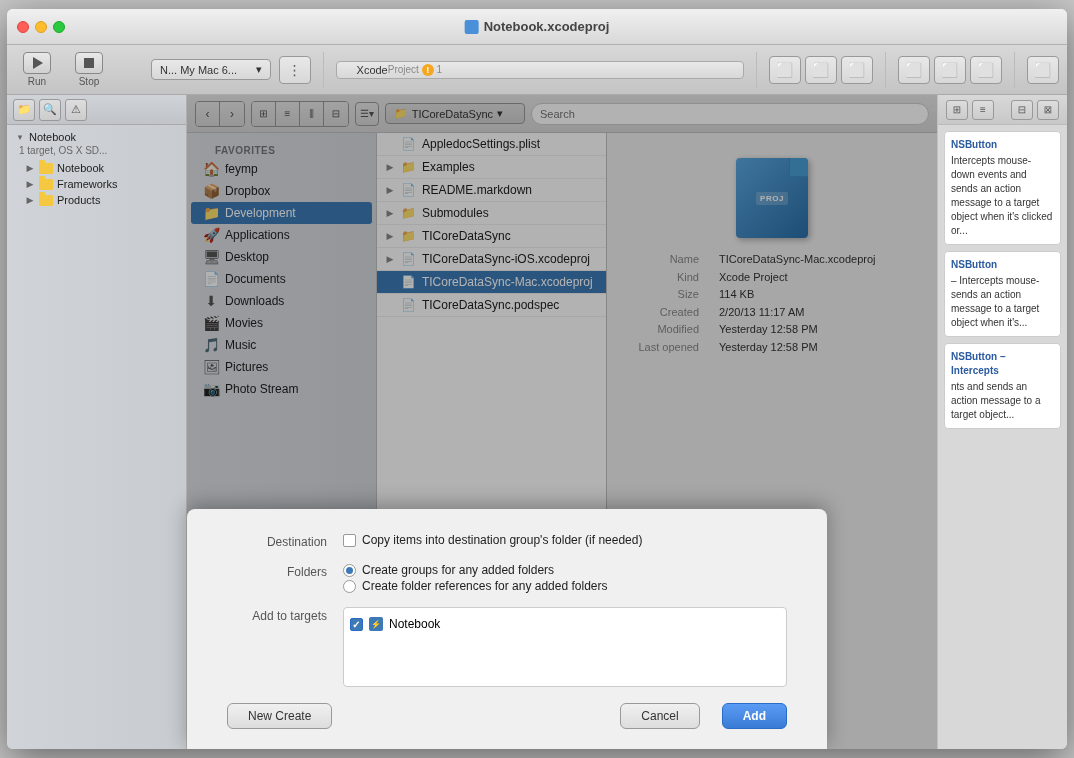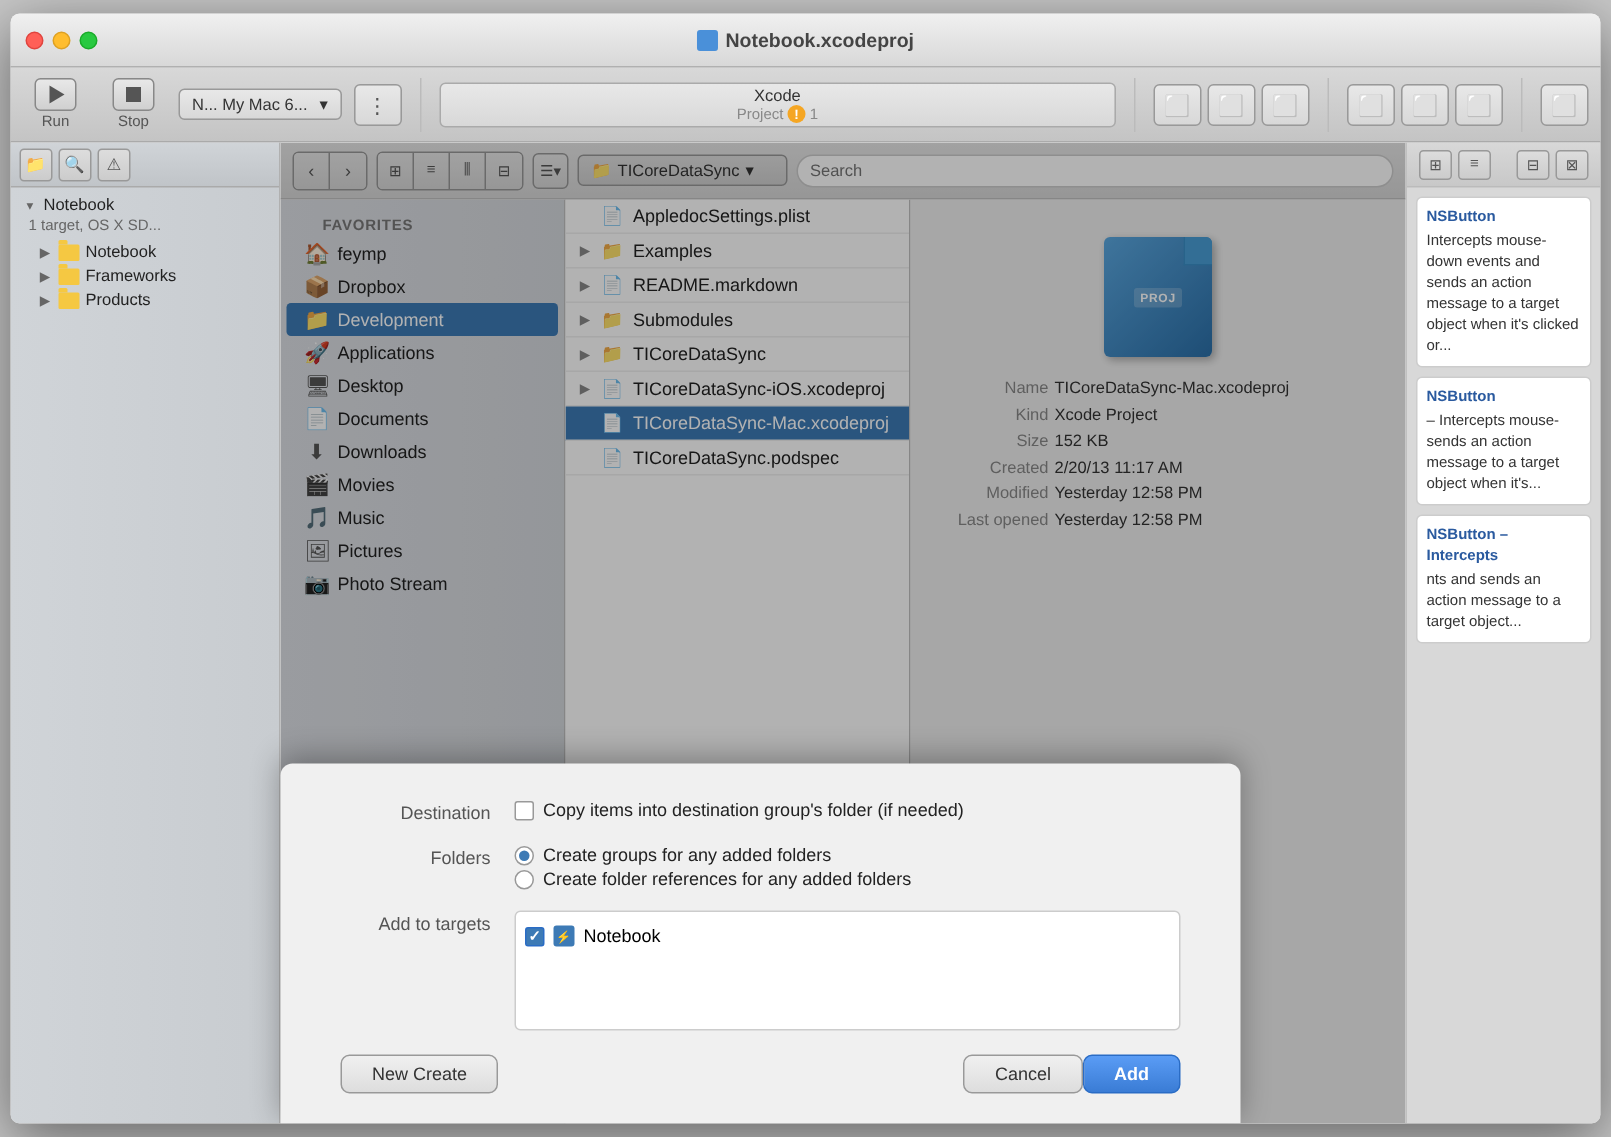--- a/index.html
+++ b/index.html
@@ -128,40 +128,41 @@
 
     .stop-square {
       width: 10px;
       height: 10px;
       background: #555;
     }
 
     .scheme-selector {
       display: flex;
       align-items: center;
-      gap: 8px;
+      gap: 19px;
       border: 1px solid #999;
       border-radius: 4px;
       padding: 3px 8px;
       background: linear-gradient(to bottom, #e8e8e8, #d8d8d8);
       font-size: 11px;
       color: #333;
+      margin-left: 32px;
     }
 
     .separator {
       width: 1px;
       height: 36px;
       background: #bbb;
       margin: 0 4px;
     }
 
     .xcode-label-box {
       flex: 1;
       display: flex;
-      flex-direction: column;
+      flex-direction: row;
       align-items: center;
       border: 1px solid #aaa;
       border-radius: 4px;
       padding: 2px 20px;
       background: linear-gradient(to bottom, #e8e8e8, #d8d8d8);
       font-size: 11px;
     }
 
     .xcode-label-top { font-weight: 500; color: #333; }
     .xcode-label-bottom { font-size: 10px; color: #888; }
@@ -506,21 +507,21 @@
     }
 
     .file-info {
       font-size: 11px;
       color: #444;
       line-height: 1.6;
     }
 
     .file-info-row {
       display: flex;
-      gap: 4px;
+      gap: 20px;
     }
 
     .file-info-label {
       color: #888;
       text-align: right;
       min-width: 80px;
     }
 
     .file-info-value {
       color: #333;
@@ -947,21 +948,21 @@
             <div class="file-info-row">
               <span class="file-info-label">Name</span>
               <span class="file-info-value">TICoreDataSync-Mac.xcodeproj</span>
             </div>
             <div class="file-info-row">
               <span class="file-info-label">Kind</span>
               <span class="file-info-value">Xcode Project</span>
             </div>
             <div class="file-info-row">
               <span class="file-info-label">Size</span>
-              <span class="file-info-value">152 KB</span>
+              <span class="file-info-value">114 KB</span>
             </div>
             <div class="file-info-row">
               <span class="file-info-label">Created</span>
               <span class="file-info-value">2/20/13 11:17 AM</span>
             </div>
             <div class="file-info-row">
               <span class="file-info-label">Modified</span>
               <span class="file-info-value">Yesterday 12:58 PM</span>
             </div>
             <div class="file-info-row">
@@ -1008,21 +1009,21 @@
                 <div class="target-icon">
                   <span style="font-size:8px; color:white;">⚡</span>
                 </div>
                 <span>Notebook</span>
               </div>
             </div>
           </div>
 
           <div class="dialog-buttons">
             <button class="dialog-btn">New Create</button>
-            <div style="display:flex; gap:0;">
+            <div style="display:flex; gap:22px;">
               <button class="dialog-btn">Cancel</button>
               <button class="dialog-btn dialog-btn-primary">Add</button>
             </div>
           </div>
 
         </div>
       </div>
 
     </div>
 

